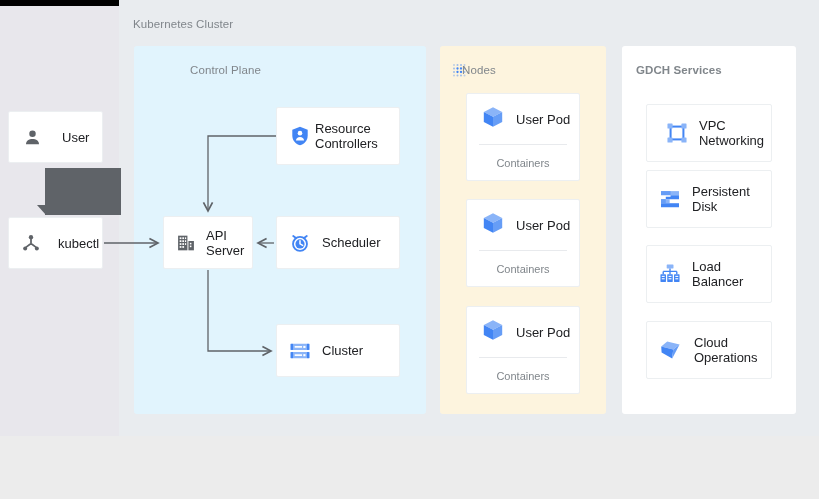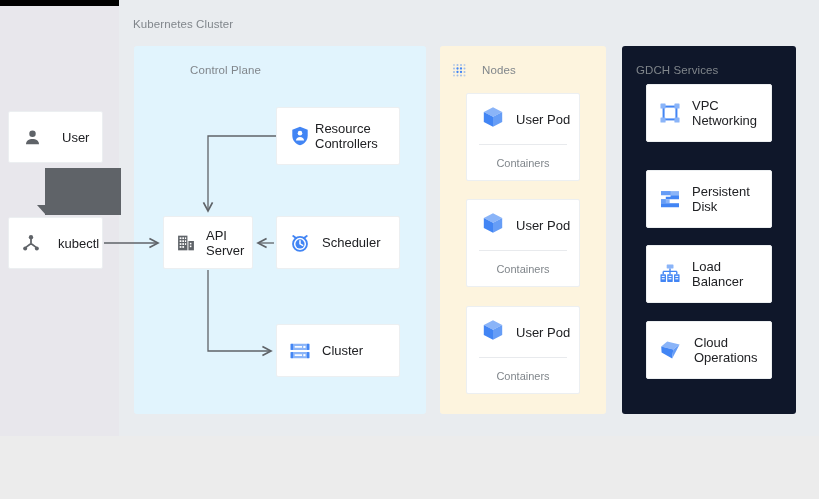--- a/index.html
+++ b/index.html
@@ -20,21 +20,21 @@
     position:absolute;left:133px;top:18px;
     font-size:11.5px;color:#80868b;letter-spacing:.1px;
   }
 
   
   .panel{position:absolute;border-radius:3px;}
   .panel-title{position:absolute;font-size:11.5px;color:#80868b;letter-spacing:.1px;}
 
   #panel-control{left:134px;top:46px;width:292px;height:368px;background:#e1f4fd;}
   #panel-nodes  {left:440px;top:46px;width:166px;height:368px;background:#fdf4de;}
-  #panel-gdch   {left:622px;top:46px;width:174px;height:368px;background:#0f172a;}
+  #panel-gdch   {left:622px;top:46px;width:174px;height:368px;background:#ffffff;font-weight:bold;}
 
   
   .card{
     position:absolute;background:#fff;border:1px solid #eceff1;
     border-radius:2px;box-sizing:border-box;
     display:flex;align-items:center;
   }
   .card .ic{flex:0 0 auto;display:flex;align-items:center;justify-content:center;}
   .card .lbl{
     font-size:13px;line-height:15px;color:#202124;
@@ -62,21 +62,21 @@
   .pod .pod-foot{
     display:flex;align-items:center;justify-content:center;height:36px;
     font-size:11px;color:#80868b;
   }
   #pod-1{top:93px;}
   #pod-2{top:199px;}
   #pod-3{top:306px;}
 
   
   .svc{left:646px;width:126px;height:58px;padding-left:12px;gap:11px;}
-  #svc-1{top:84px;}
+  #svc-1{top:104px;justify-content:center;}
   #svc-2{top:170px;}
   #svc-3{top:245px;}
   #svc-4{top:321px;align-items:center;}
 
   
   #tooltip{
     position:absolute;left:45px;top:168px;width:76px;height:47px;
     background:#5f6368;
   }
   #tooltip-tail{
@@ -118,21 +118,21 @@
           <circle cx="5.5" cy="9" r="1.15"></circle>
         <circle cx="9" cy="9" r="1.15"></circle>
           <circle cx="12.5" cy="9" r="1" opacity=".5"></circle>
         <circle cx="2" cy="12.5" r="1" opacity=".35"></circle>
           <circle cx="5.5" cy="12.5" r="1" opacity=".5"></circle>
         <circle cx="9" cy="12.5" r="1" opacity=".5"></circle>
           <circle cx="12.5" cy="12.5" r="1" opacity=".35"></circle>
       </g>
     </svg>
   </span>
-  <div class="panel-title" style="left:42px;top:18px;">Nodes</div>
+  <div class="panel-title" style="left:22px;top:18px;">Nodes</div>
 </div>
 
 <div class="panel" id="panel-gdch">
   <div class="panel-title" style="left:14px;top:18px;">GDCH Services</div>
 </div>
 
 <svg id="svg-wires">
   <defs>
     <marker id="ah" markerWidth="9" markerHeight="9" refX="7.6" refY="4.5" orient="auto">
       <path d="M1,1 L7.6,4.5 L1,8" fill="none" stroke="#5f6368" stroke-width="1.3"></path>

